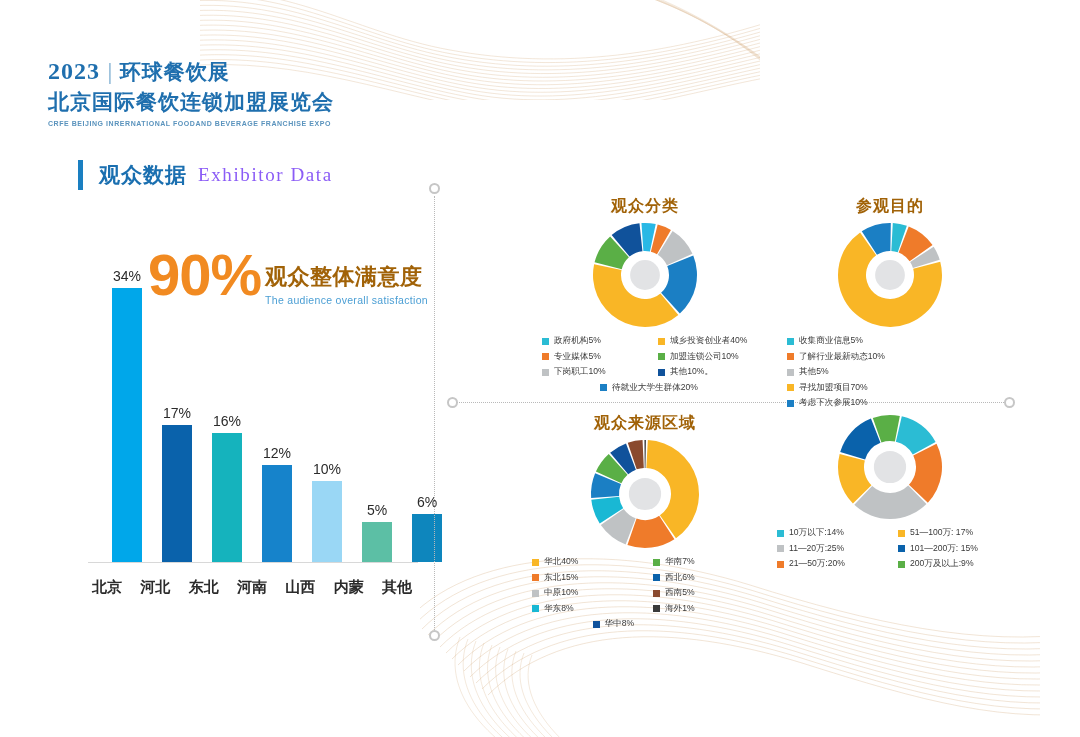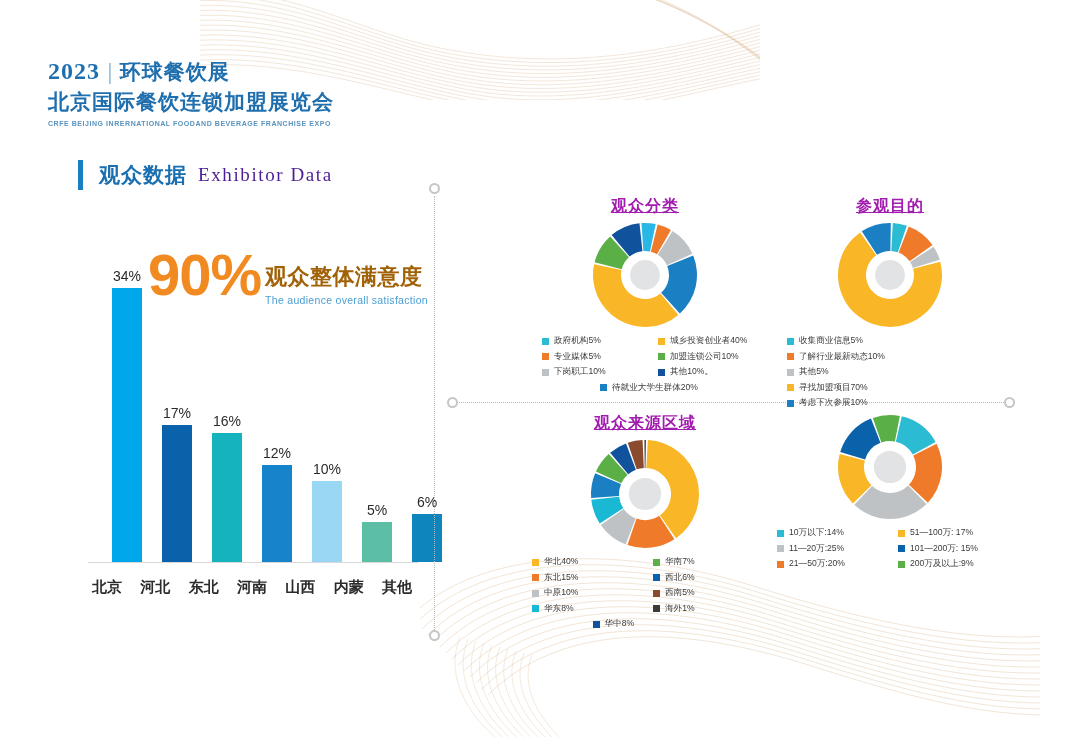--- a/index.html
+++ b/index.html
@@ -27,21 +27,21 @@
   .logo-cn1{ font-size:21px; font-weight:bold; color:#1f6fae; letter-spacing:1px; }
   .logo-l2{ font-size:21px; font-weight:bold; color:#1f6fae; letter-spacing:1px; margin-top:2px; }
   .logo-l3{ font-size:7px; color:#5a93bd; letter-spacing:0.55px; margin-top:4px; font-weight:bold; }
 
   
   .sec-title{ position:absolute; left:78px; top:160px; display:flex; align-items:center; }
   .sec-bar{ width:5px; height:30px; background:#1a7fc1; margin-right:16px; }
   .sec-cn{ font-size:21px; font-weight:bold; color:#1a6fb0; letter-spacing:1px; }
   .sec-en{
     font-family:"Liberation Serif","DejaVu Serif",serif;
-    font-size:19px; color:#4c1d95; margin-left:11px; letter-spacing:1.6px;
+    font-size:19px; color:#8b5cf6; margin-left:11px; letter-spacing:1.6px;
   }
 
   
   .barchart{ position:absolute; left:62px; top:230px; width:360px; height:375px; }
   .bars{ position:absolute; left:30px; bottom:43px; width:320px; height:300px;
          display:flex; align-items:flex-end; justify-content:space-between; }
   .barcol{ width:52px; position:relative; display:flex; flex-direction:column;
            align-items:center; justify-content:flex-end; height:100%;padding-left:20px; }
   .barval{ font-size:14px; color:#2b2b2b; margin-bottom:4px; white-space:nowrap; }
   .bar{ width:30px; border-radius:0; }
@@ -69,22 +69,22 @@
   .node.n3{ left:447px; top:397px; }
   .node.n4{ left:1004px; top:397px; }
 
   
   .panel{ position:absolute; }
   .p1{ left:520px; top:196px; width:250px; height:195px; }
   .p2{ left:765px; top:196px; width:250px; height:195px; }
   .p3{ left:520px; top:413px; width:250px; height:200px; }
   .p4{ left:765px; top:413px; width:250px; height:200px; }
 
-  .p-title{ text-align:center; font-size:16px; font-weight:bold; color:#a21caf;
-            letter-spacing:1px; margin-bottom:4px;text-decoration:underline; }
+  .p-title{ text-align:center; font-size:16px; font-weight:bold; color:#a16207;
+            letter-spacing:1px; margin-bottom:4px; }
   .donut-wrap{ display:flex; justify-content:center; }
   .legend{ margin-top:6px; display:flex; flex-wrap:wrap; justify-content:center;
            font-size:8.6px; color:#3a3a3a; }
   .legend.cols2 .lg-item{ width:50%; }
   .legend.cols1 .lg-item{ width:100%; }
   .lg-item{ display:flex; align-items:center; margin-bottom:3.5px; padding-left:4px; }
   .swatch{ width:7px; height:7px; margin-right:5px; flex:0 0 auto; }
   .lg-text{ white-space:nowrap; }
 
   .legend-p1{ padding-left:18px; }

